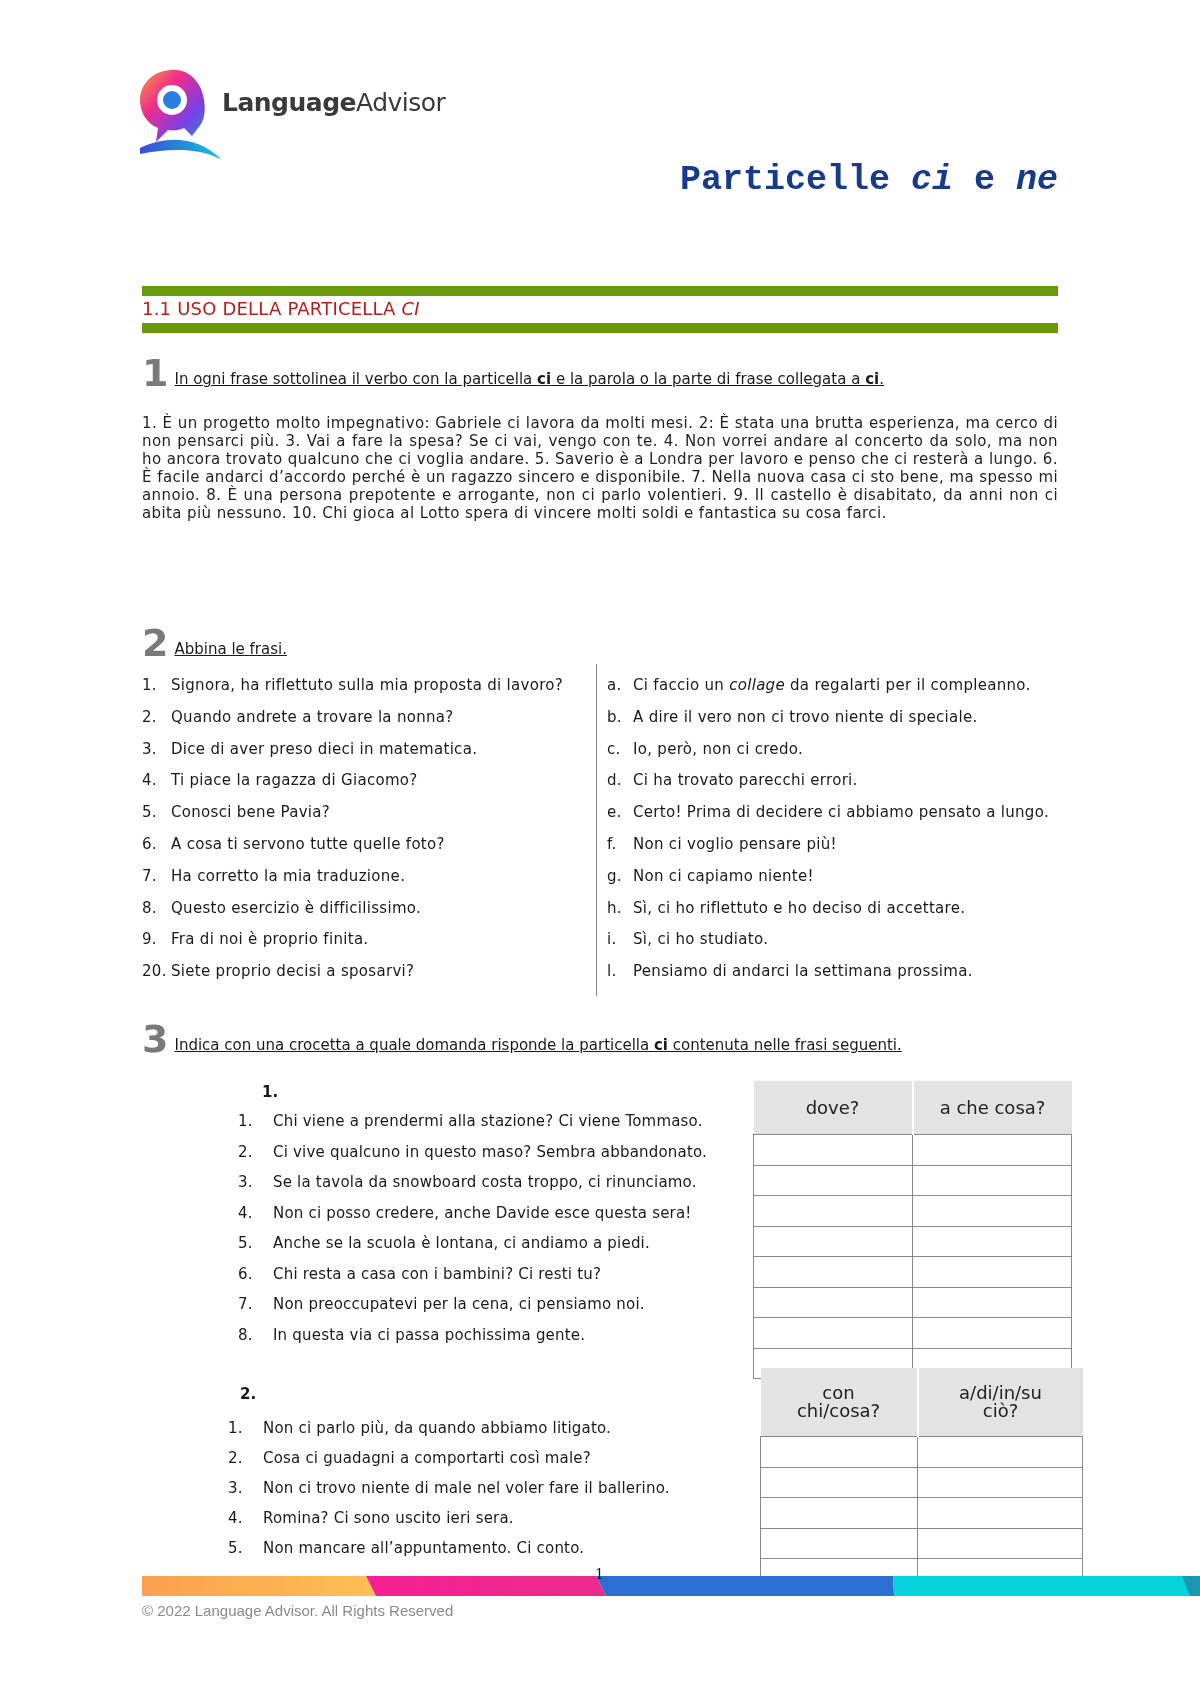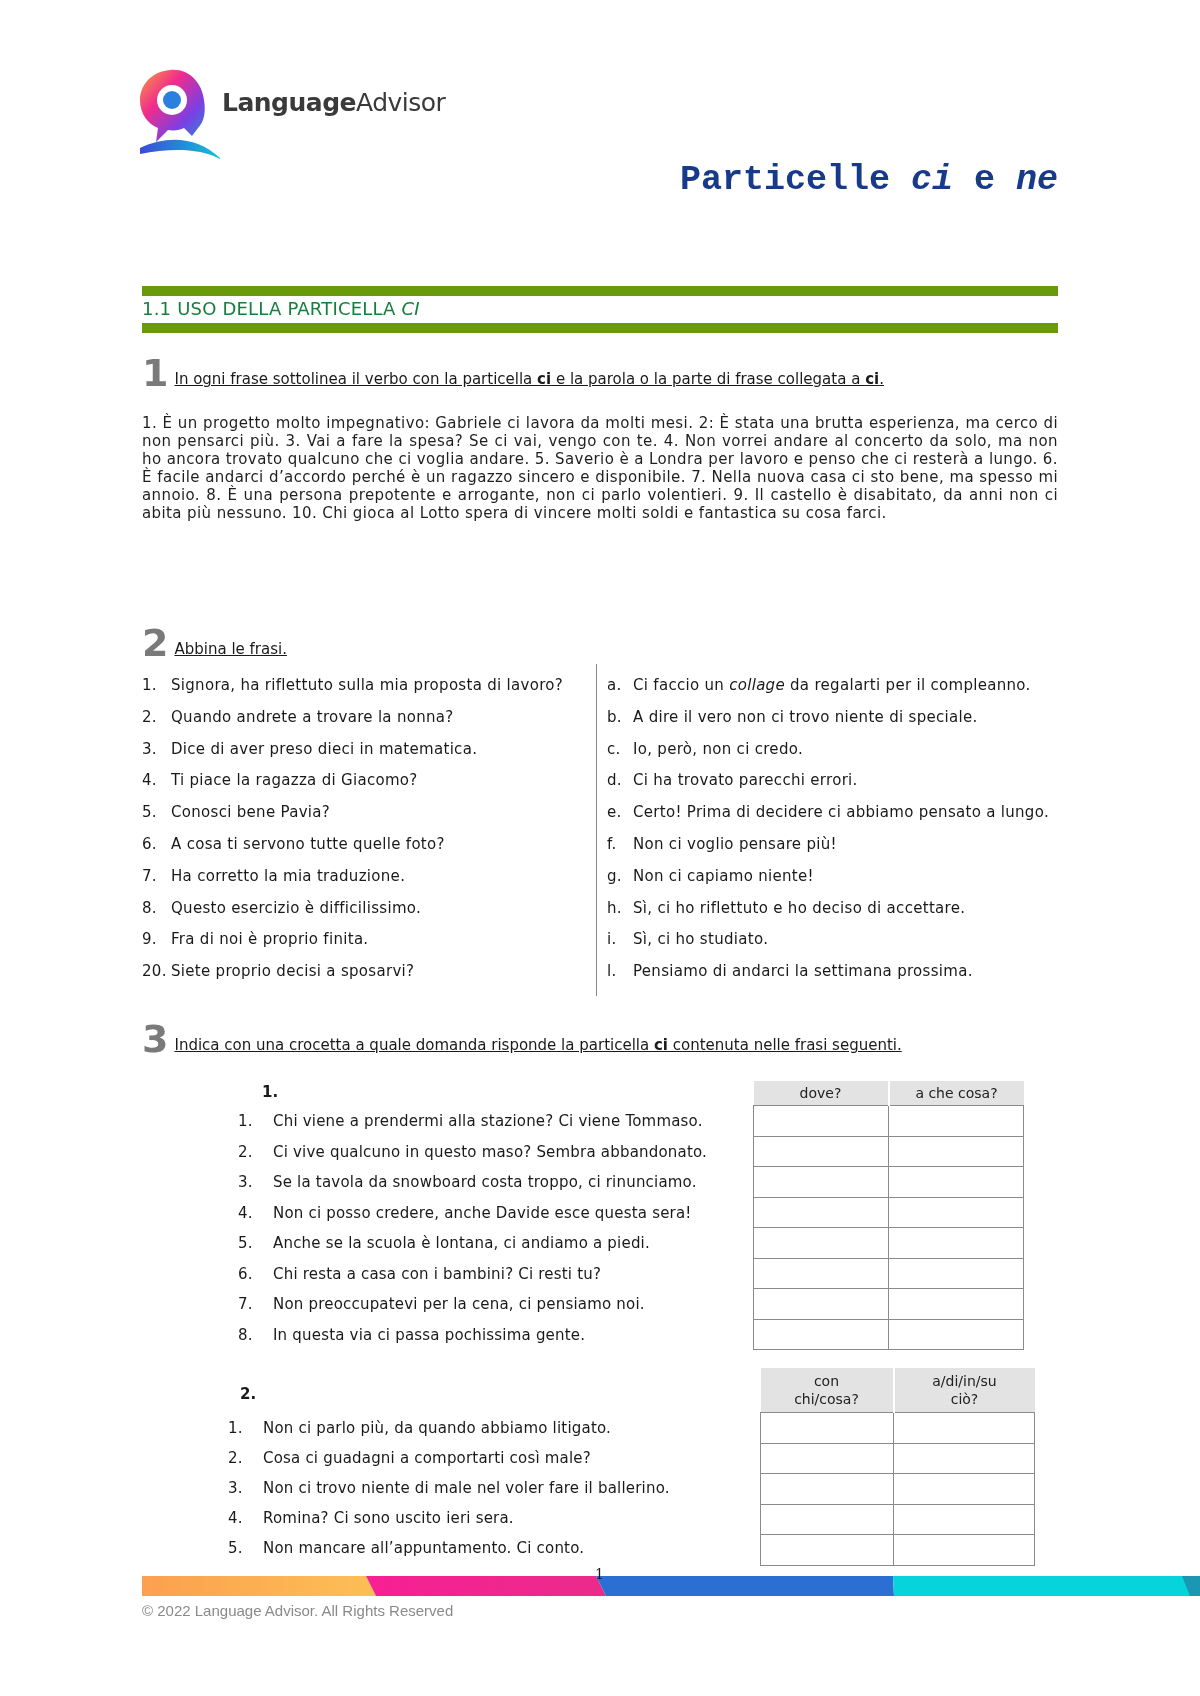--- a/index.html
+++ b/index.html
@@ -9,21 +9,21 @@
 
   
   .logo { left: 140px; top: 68px; width: 310px; height: 100px; }
   .logo-text { position: absolute; left: 82px; top: 20px; font-size: 25px; letter-spacing: -0.5px; color: #3a3a3a; white-space: nowrap; }
   .logo-text .b { font-weight: bold; }
 
   .title { right: 142px; top: 160px; font-size: 35px; font-weight: bold; color: #173a8a; font-family: Liberation Mono, monospace; }
   .title i { font-style: italic; }
 
   .greenbar { left: 142px; width: 916px; height: 10px; background: #689a0b; }
-  .section-head { left: 142px; top: 298px; font-size: 18px; color: #15803d; letter-spacing: 0.2px; text-align: right; }
+  .section-head { left: 142px; top: 298px; font-size: 18px; color: #b91c1c; letter-spacing: 0.2px; text-align: right; }
   .section-head i { font-style: italic; }
 
   .ex-num { font-size: 38px; font-weight: bold; color: #7a7a7a; line-height: 1; }
   .ex-line { left: 142px; display: flex; align-items: flex-end; gap: 6px; white-space: nowrap; }
   .ex-instr { font-size: 15px; padding-bottom: 4px; text-decoration: underline; }
   .ex-instr b { font-weight: bold; }
 
   .para { left: 142px; top: 414px; width: 916px; font-size: 15px; line-height: 18px; text-align: justify; color: #1f1f1f; letter-spacing: 0.4px; }
 
   .col { font-size: 15px; }
@@ -35,21 +35,21 @@
   .col-right { left: 607px; top: 676px; }
   .col-right .n { width: 26px; }
   .col-right i { font-style: italic; margin-top: 40px; }
 
   .sub-label { font-size: 15px; font-weight: bold; }
   .list3 { font-size: 15px; letter-spacing: 0.2px; }
   .list3 .row { height: 30.5px; display: flex; white-space: nowrap; }
   .list3 .n { width: 35px; display: inline-block; }
 
   table.grid { border-collapse: collapse; position: absolute; }
-  table.grid th { background: #e3e3e3; font-weight: normal; font-size: 14px; color: #222; border-right: 2px solid #fff; padding: 4px; text-align: center; }
+  table.grid th { background: #e3e3e3; font-weight: normal; font-size: 18px; color: #222; border-right: 2px solid #fff; padding: 16px; text-align: center; }
   table.grid th:last-child { border-right: none; }
   table.grid td { border: 1.5px solid #8a8a8a; padding: 0; }
 
   .page-num { left: 595px; top: 1566px; font-size: 14px; font-family: "DejaVu Serif", serif; }
   .color-bar { left: 142px; top: 1576px; width: 1058px; height: 20px; }
   .copyright { left: 142px; top: 1602px; font-size: 15px; color: #8a8a8a; font-family: "Liberation Sans", sans-serif; }
 </style>
 </head>
 <body>
 

